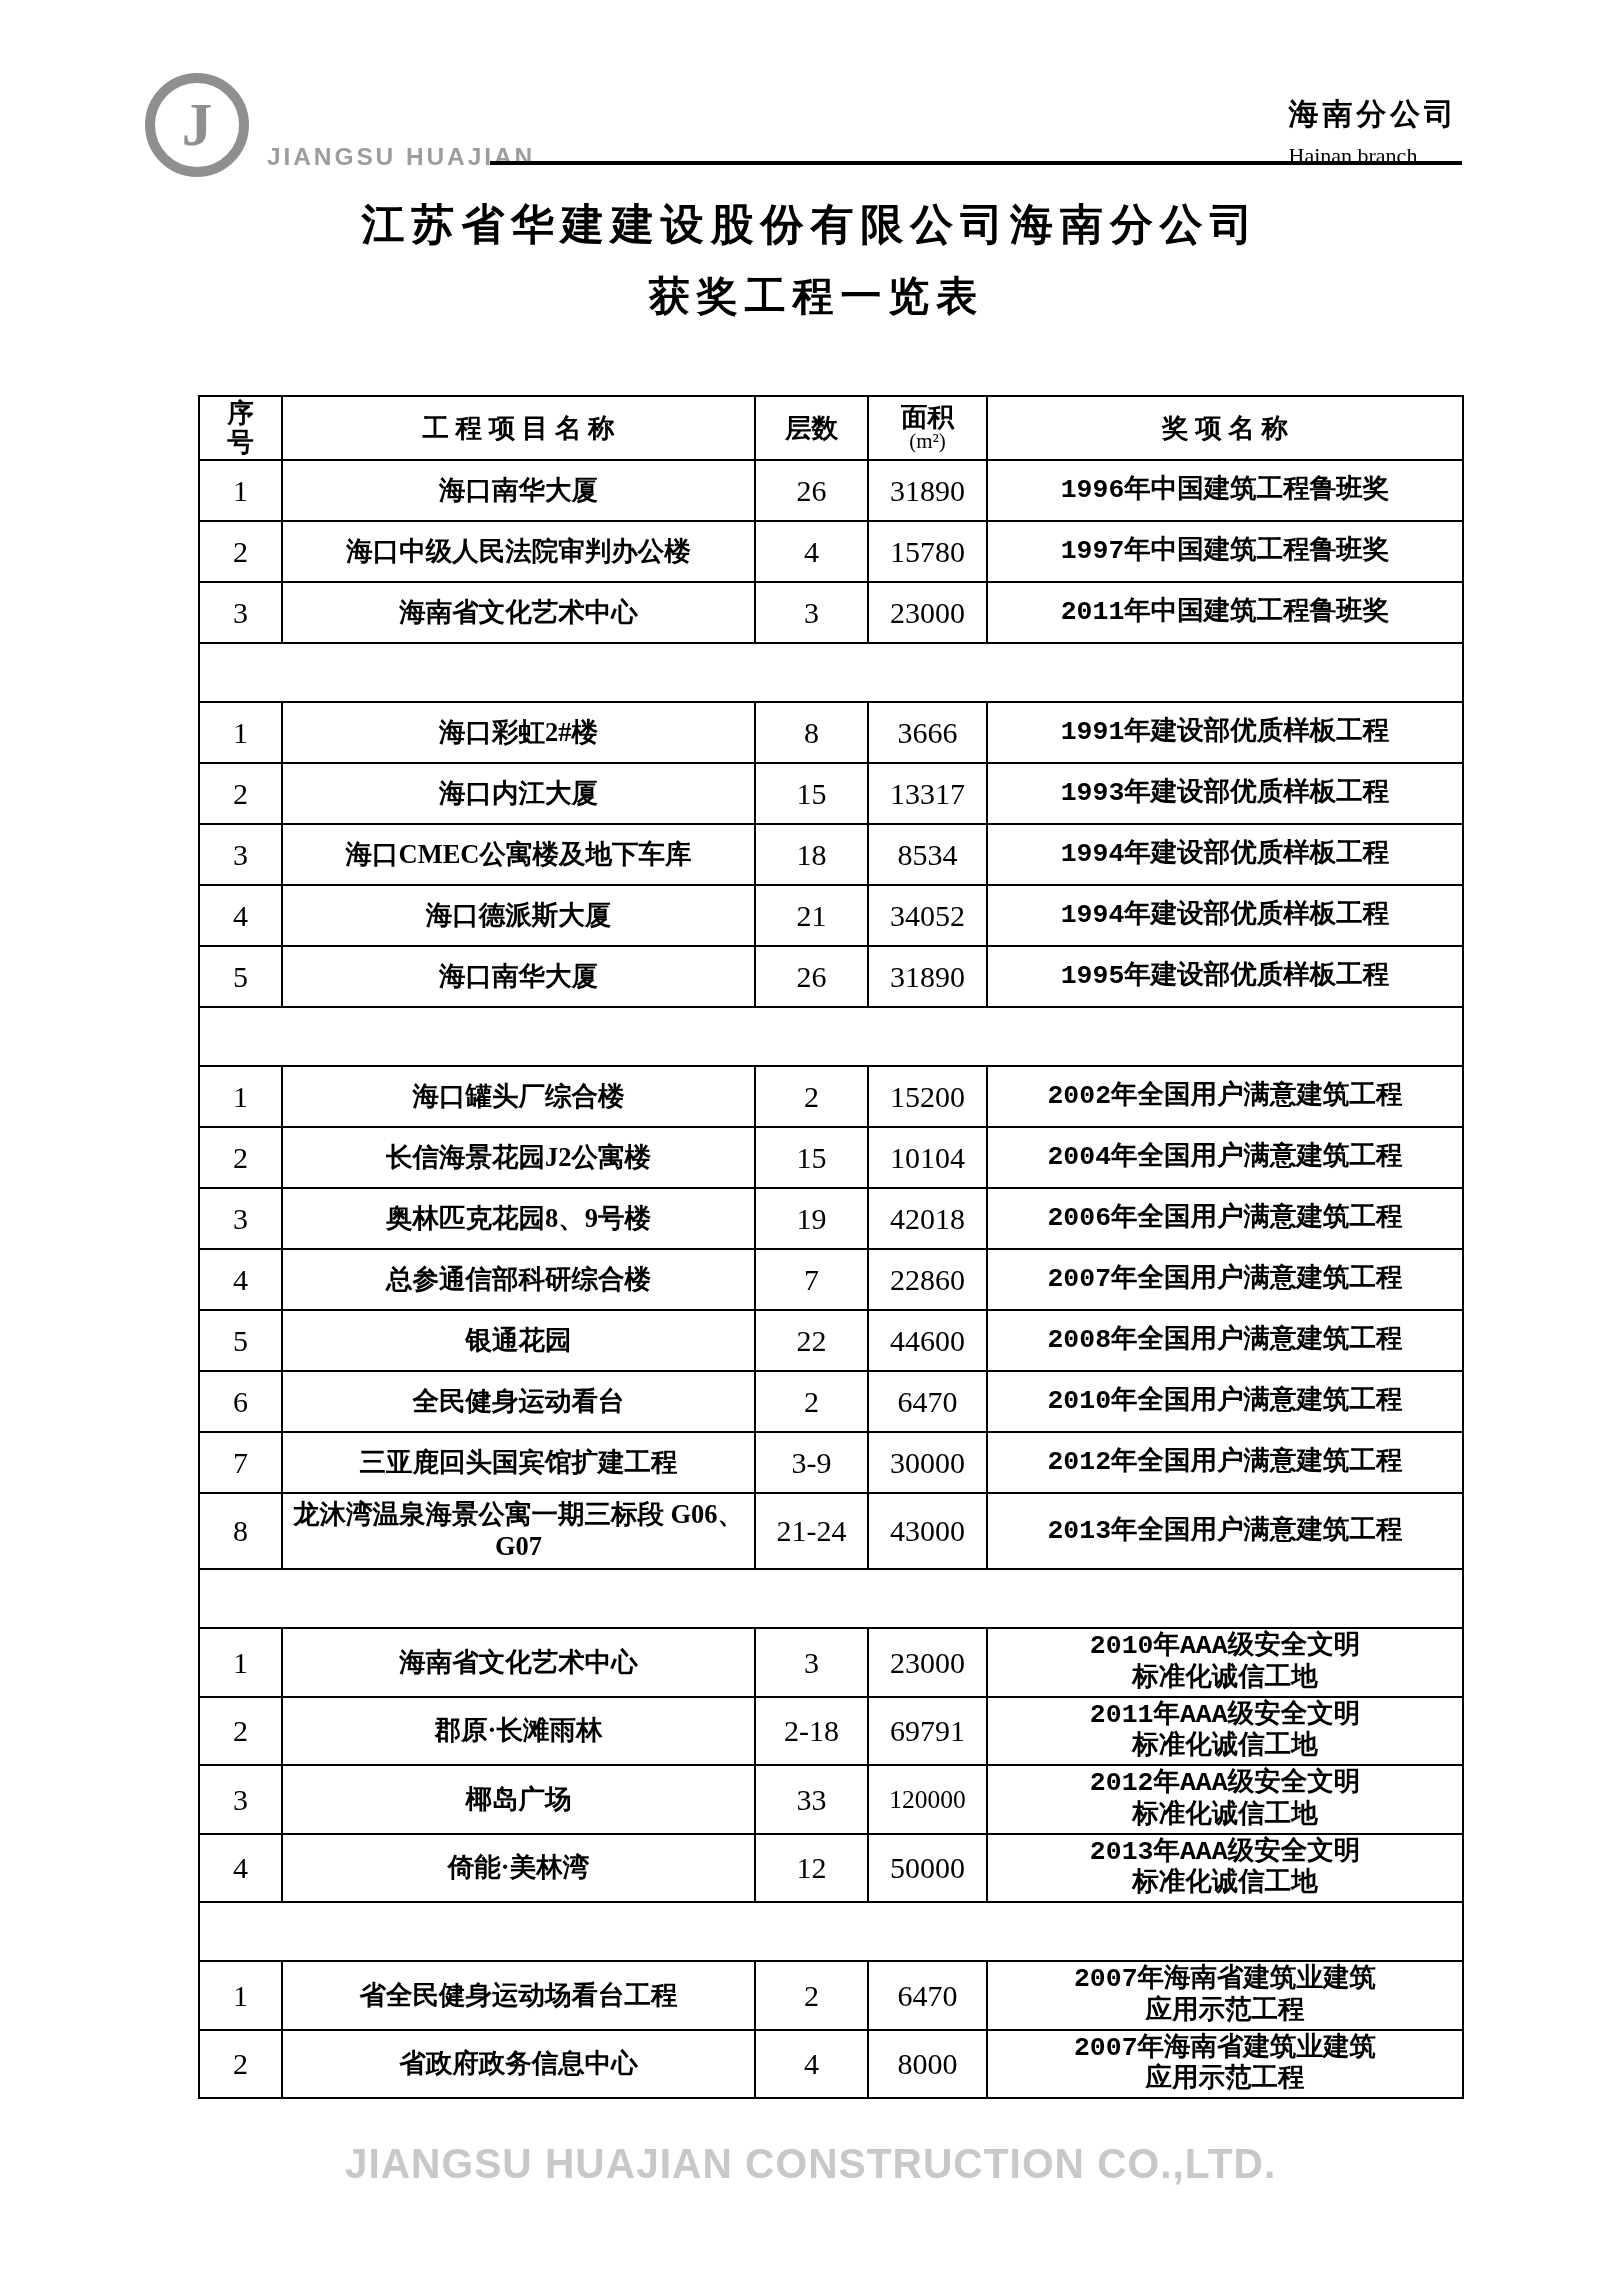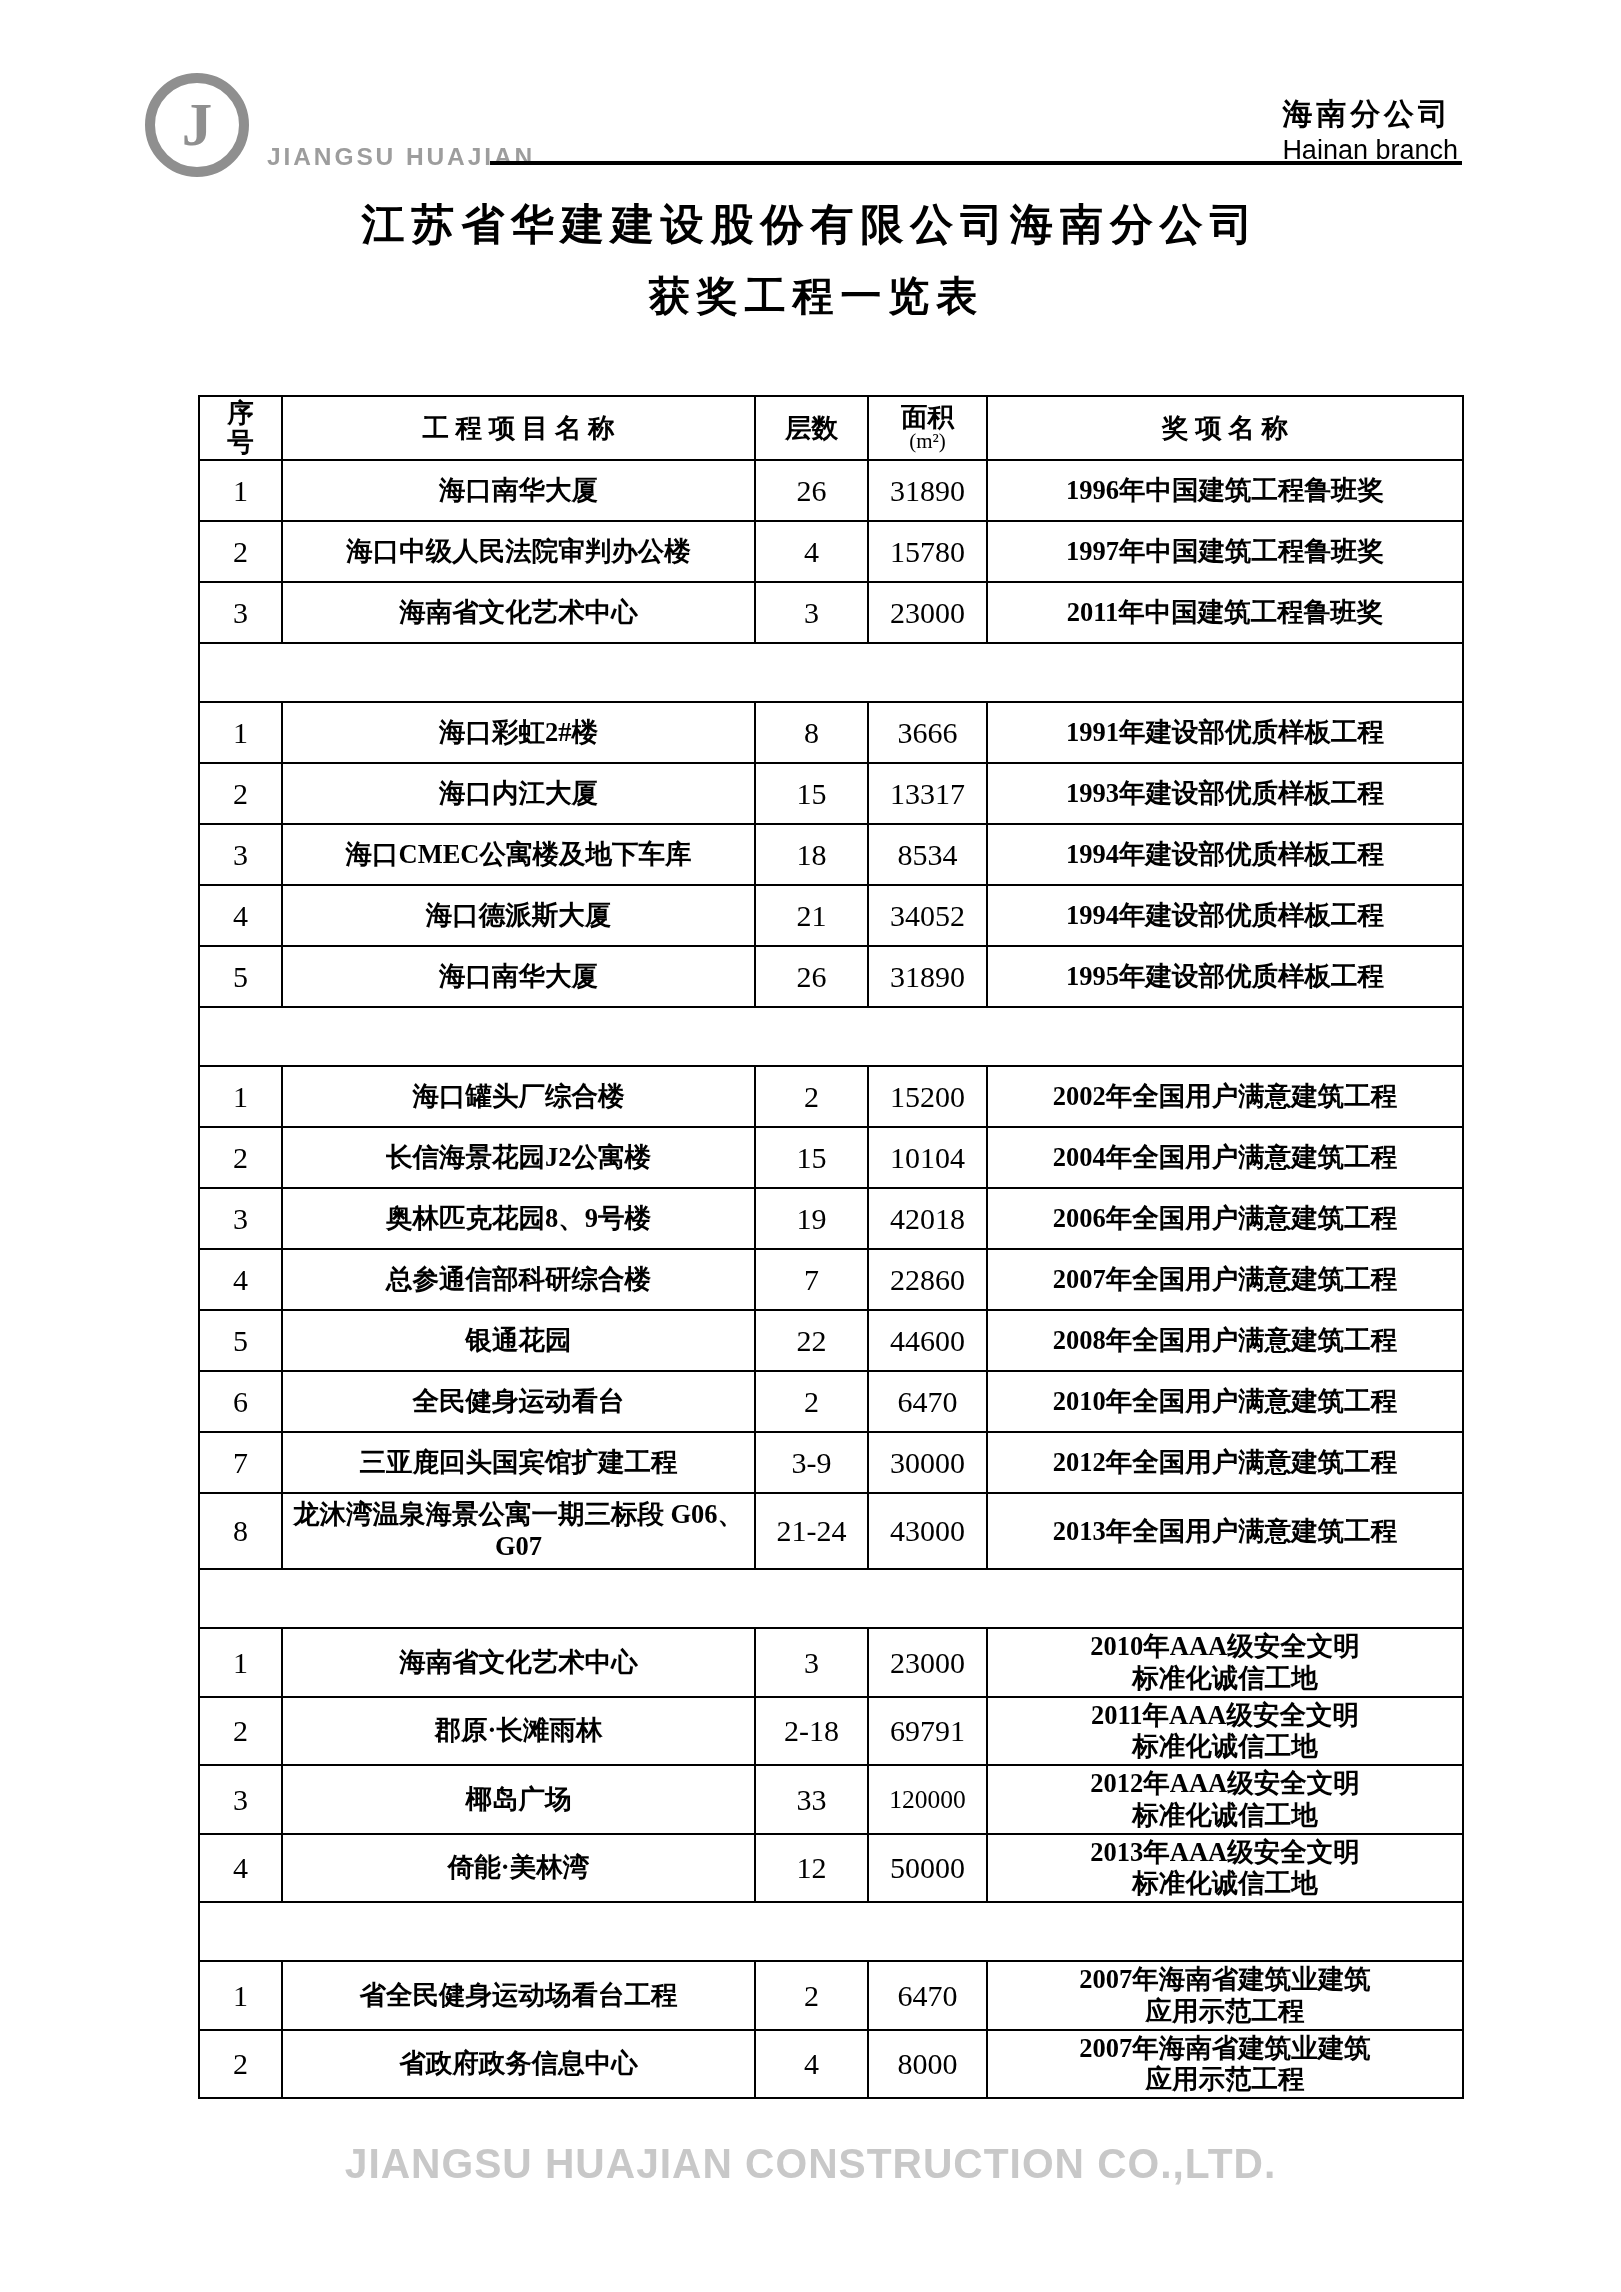--- a/index.html
+++ b/index.html
@@ -38,22 +38,22 @@
   }
   .branch {
     position:absolute; right:163px; top:94px;
     text-align:left;
   }
   .branch-cn {
     font-family:"Liberation Serif", serif;
     font-weight:bold; font-size:30px; letter-spacing:3.9px;
   }
   .branch-en {
-    font-family:Liberation Sans, sans-serif;
-    font-size:27px; margin-top:0;
+    font-family:Liberation Serif, serif;
+    font-size:22px; margin-top:8px;
   }
   .header-rule {
     position:absolute; left:490px; top:161px;
     width:972px; height:3.9px; background:#000;
   }
 
   
   .title-line1 {
     position:absolute; left:0; right:0; top:196px;
     text-align:center;
@@ -96,21 +96,21 @@
 
   .cn {
     font-family:"Liberation Serif", serif;
     font-weight:bold; font-size:26.5px; line-height:1.2;
   }
   .num {
     font-family:"Liberation Serif", serif;
     font-size:30px;
   }
   .num.compact { font-size:25.5px;margin-top:48px; }
-  .award { white-space:pre-line; line-height:1.18; }
+  .award { white-space:pre-line; line-height:1.18;font-family:Liberation Mono, monospace; }
 
   
   .watermark {
     position:absolute; left:0; right:0; top:2140px;
     text-align:center;
     font-family:"Liberation Sans", sans-serif;
     font-weight:bold; font-size:42px; letter-spacing:1px;
     color:#c8c8c8;
     transform:scaleX(0.97);
   }

